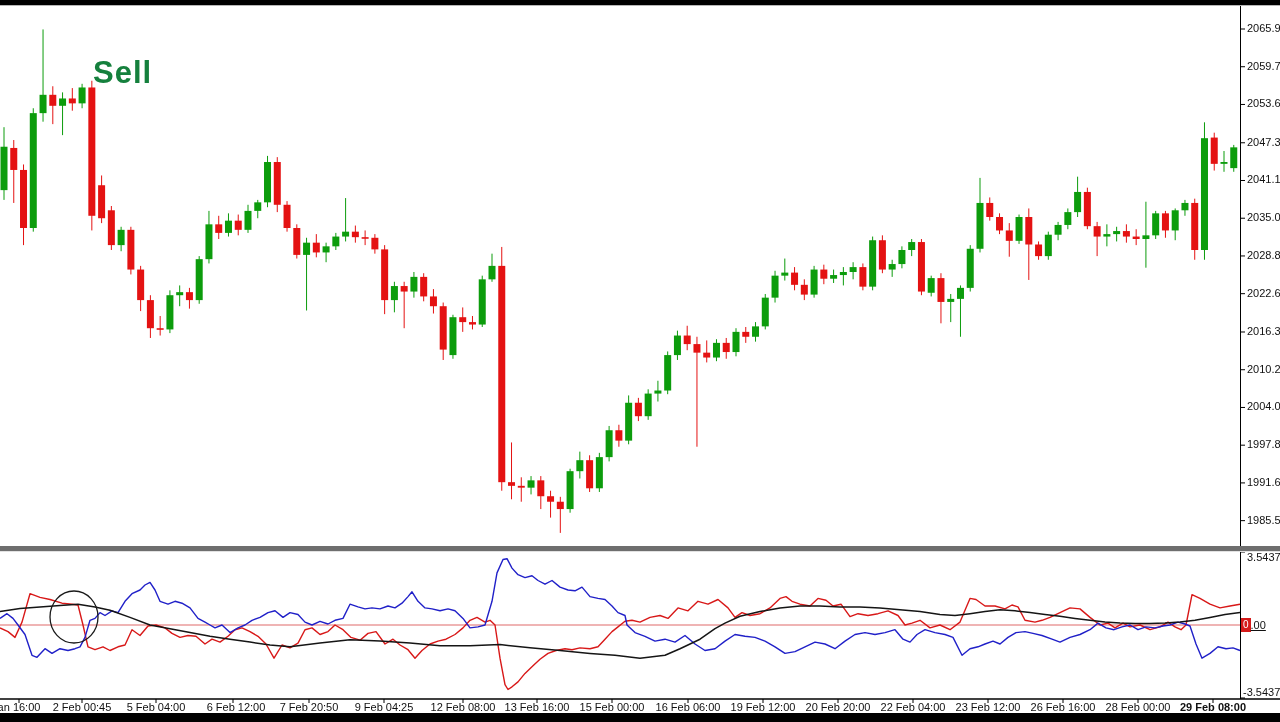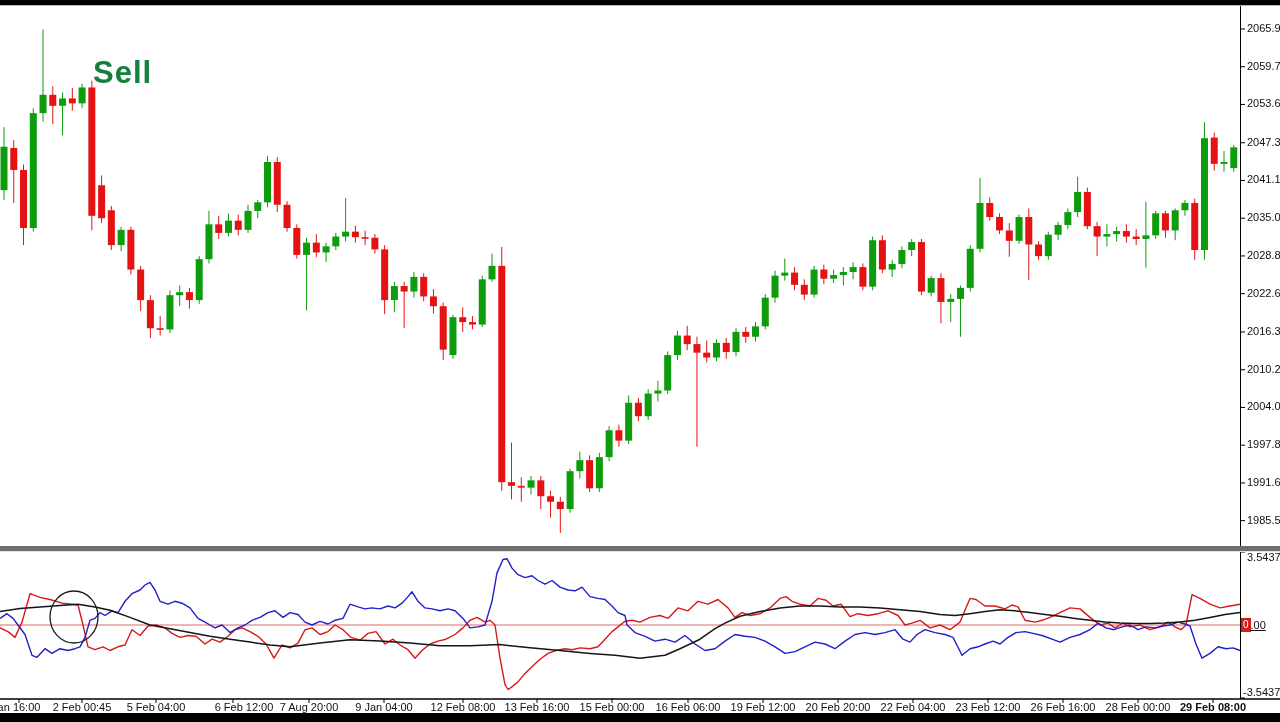--- a/index.html
+++ b/index.html
@@ -355,23 +355,23 @@
   <div class="ind-zero-badge" style="top: 618px;">
     <span class="zero-box" id="zero-box">0</span>
       <span class="zero-rest" id="zero-rest">.00</span>
   </div>
   <div class="ind-bottom-label">-3.5437</div>
 
   <div id="time-labels">
       <div class="tlabel" style="left: 19px;">an 16:00</div>
       <div class="tlabel" style="left: 82px;">2 Feb 00:45</div>
       <div class="tlabel" style="left: 156px;">5 Feb 04:00</div>
-      <div class="tlabel" style="left: 244px;">6 Feb 12:00</div>
-      <div class="tlabel" style="left: 309px;">7 Aug 20:00</div>
-      <div class="tlabel" style="left: 384px;">9 Jan 04:00</div>
+      <div class="tlabel" style="left: 236px;">6 Feb 12:00</div>
+      <div class="tlabel" style="left: 309px;">7 Feb 20:50</div>
+      <div class="tlabel" style="left: 384px;">9 Feb 04:25</div>
       <div class="tlabel" style="left: 463px;">12 Feb 08:00</div>
       <div class="tlabel" style="left: 537px;">13 Feb 16:00</div>
       <div class="tlabel" style="left: 612px;">15 Feb 00:00</div>
       <div class="tlabel" style="left: 688px;">16 Feb 06:00</div>
       <div class="tlabel" style="left: 763px;">19 Feb 12:00</div>
       <div class="tlabel" style="left: 838px;">20 Feb 20:00</div>
       <div class="tlabel" style="left: 913px;">22 Feb 04:00</div>
       <div class="tlabel" style="left: 988px;">23 Feb 12:00</div>
       <div class="tlabel" style="left: 1063px;">26 Feb 16:00</div>
       <div class="tlabel" style="left: 1138px;">28 Feb 00:00</div>

